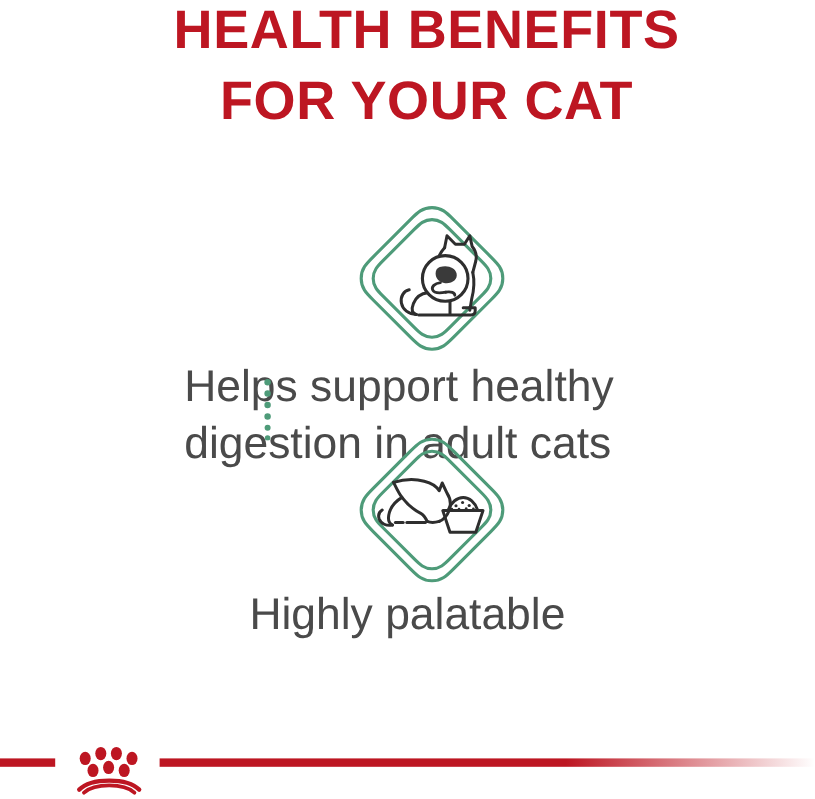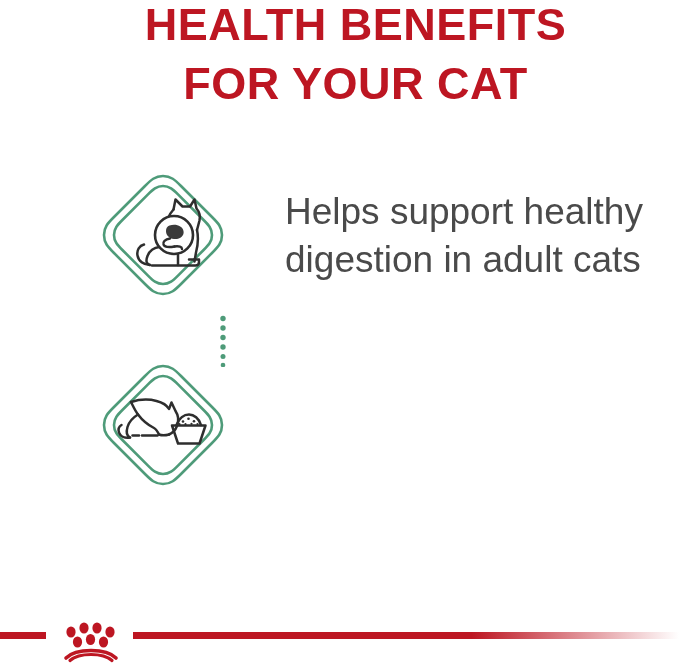--- a/index.html
+++ b/index.html
@@ -38,20 +38,21 @@
   
   .benefits {
     position:absolute;
     left:0; top:168px;
     width:679px;
   }
   .benefit-row {
     position:relative;
     display:flex;
     align-items:center;
+    flex-direction:column;
   }
   .benefit-row.row-1 { height:135px; }
   .benefit-row.row-2 { height:125px; margin-top:60px; }
 
   .icon-cell {
     position:relative;
     width:285px;
     min-width:285px;
     height:100%;
     display:flex;
@@ -264,20 +265,21 @@
             <circle cx="84" cy="60.5" r="1.3"></circle>
             <circle cx="89.5" cy="57.8" r="1.3"></circle>
             <circle cx="95" cy="60.2" r="1.3"></circle>
             <circle cx="86.5" cy="63.2" r="1.1"></circle>
             <circle cx="92.5" cy="62.8" r="1.1"></circle>
             <circle cx="98.5" cy="63" r="1.1"></circle>
             <circle cx="80.5" cy="63.2" r="1.1"></circle>
           </g>
         </svg>
       </div>
+      <div class="benefit-text">Highly palatable</div>
     </div>
 
   </div>
 
   <svg class="connector" viewBox="0 0 20 52">
     <g fill="#4E9B79" stroke="none">
       <circle cx="10" cy="3.5" r="2.7"></circle>
       <circle cx="10" cy="13" r="2.7"></circle>
       <circle cx="10" cy="22.5" r="2.7"></circle>
       <circle cx="10" cy="32" r="2.7"></circle>

